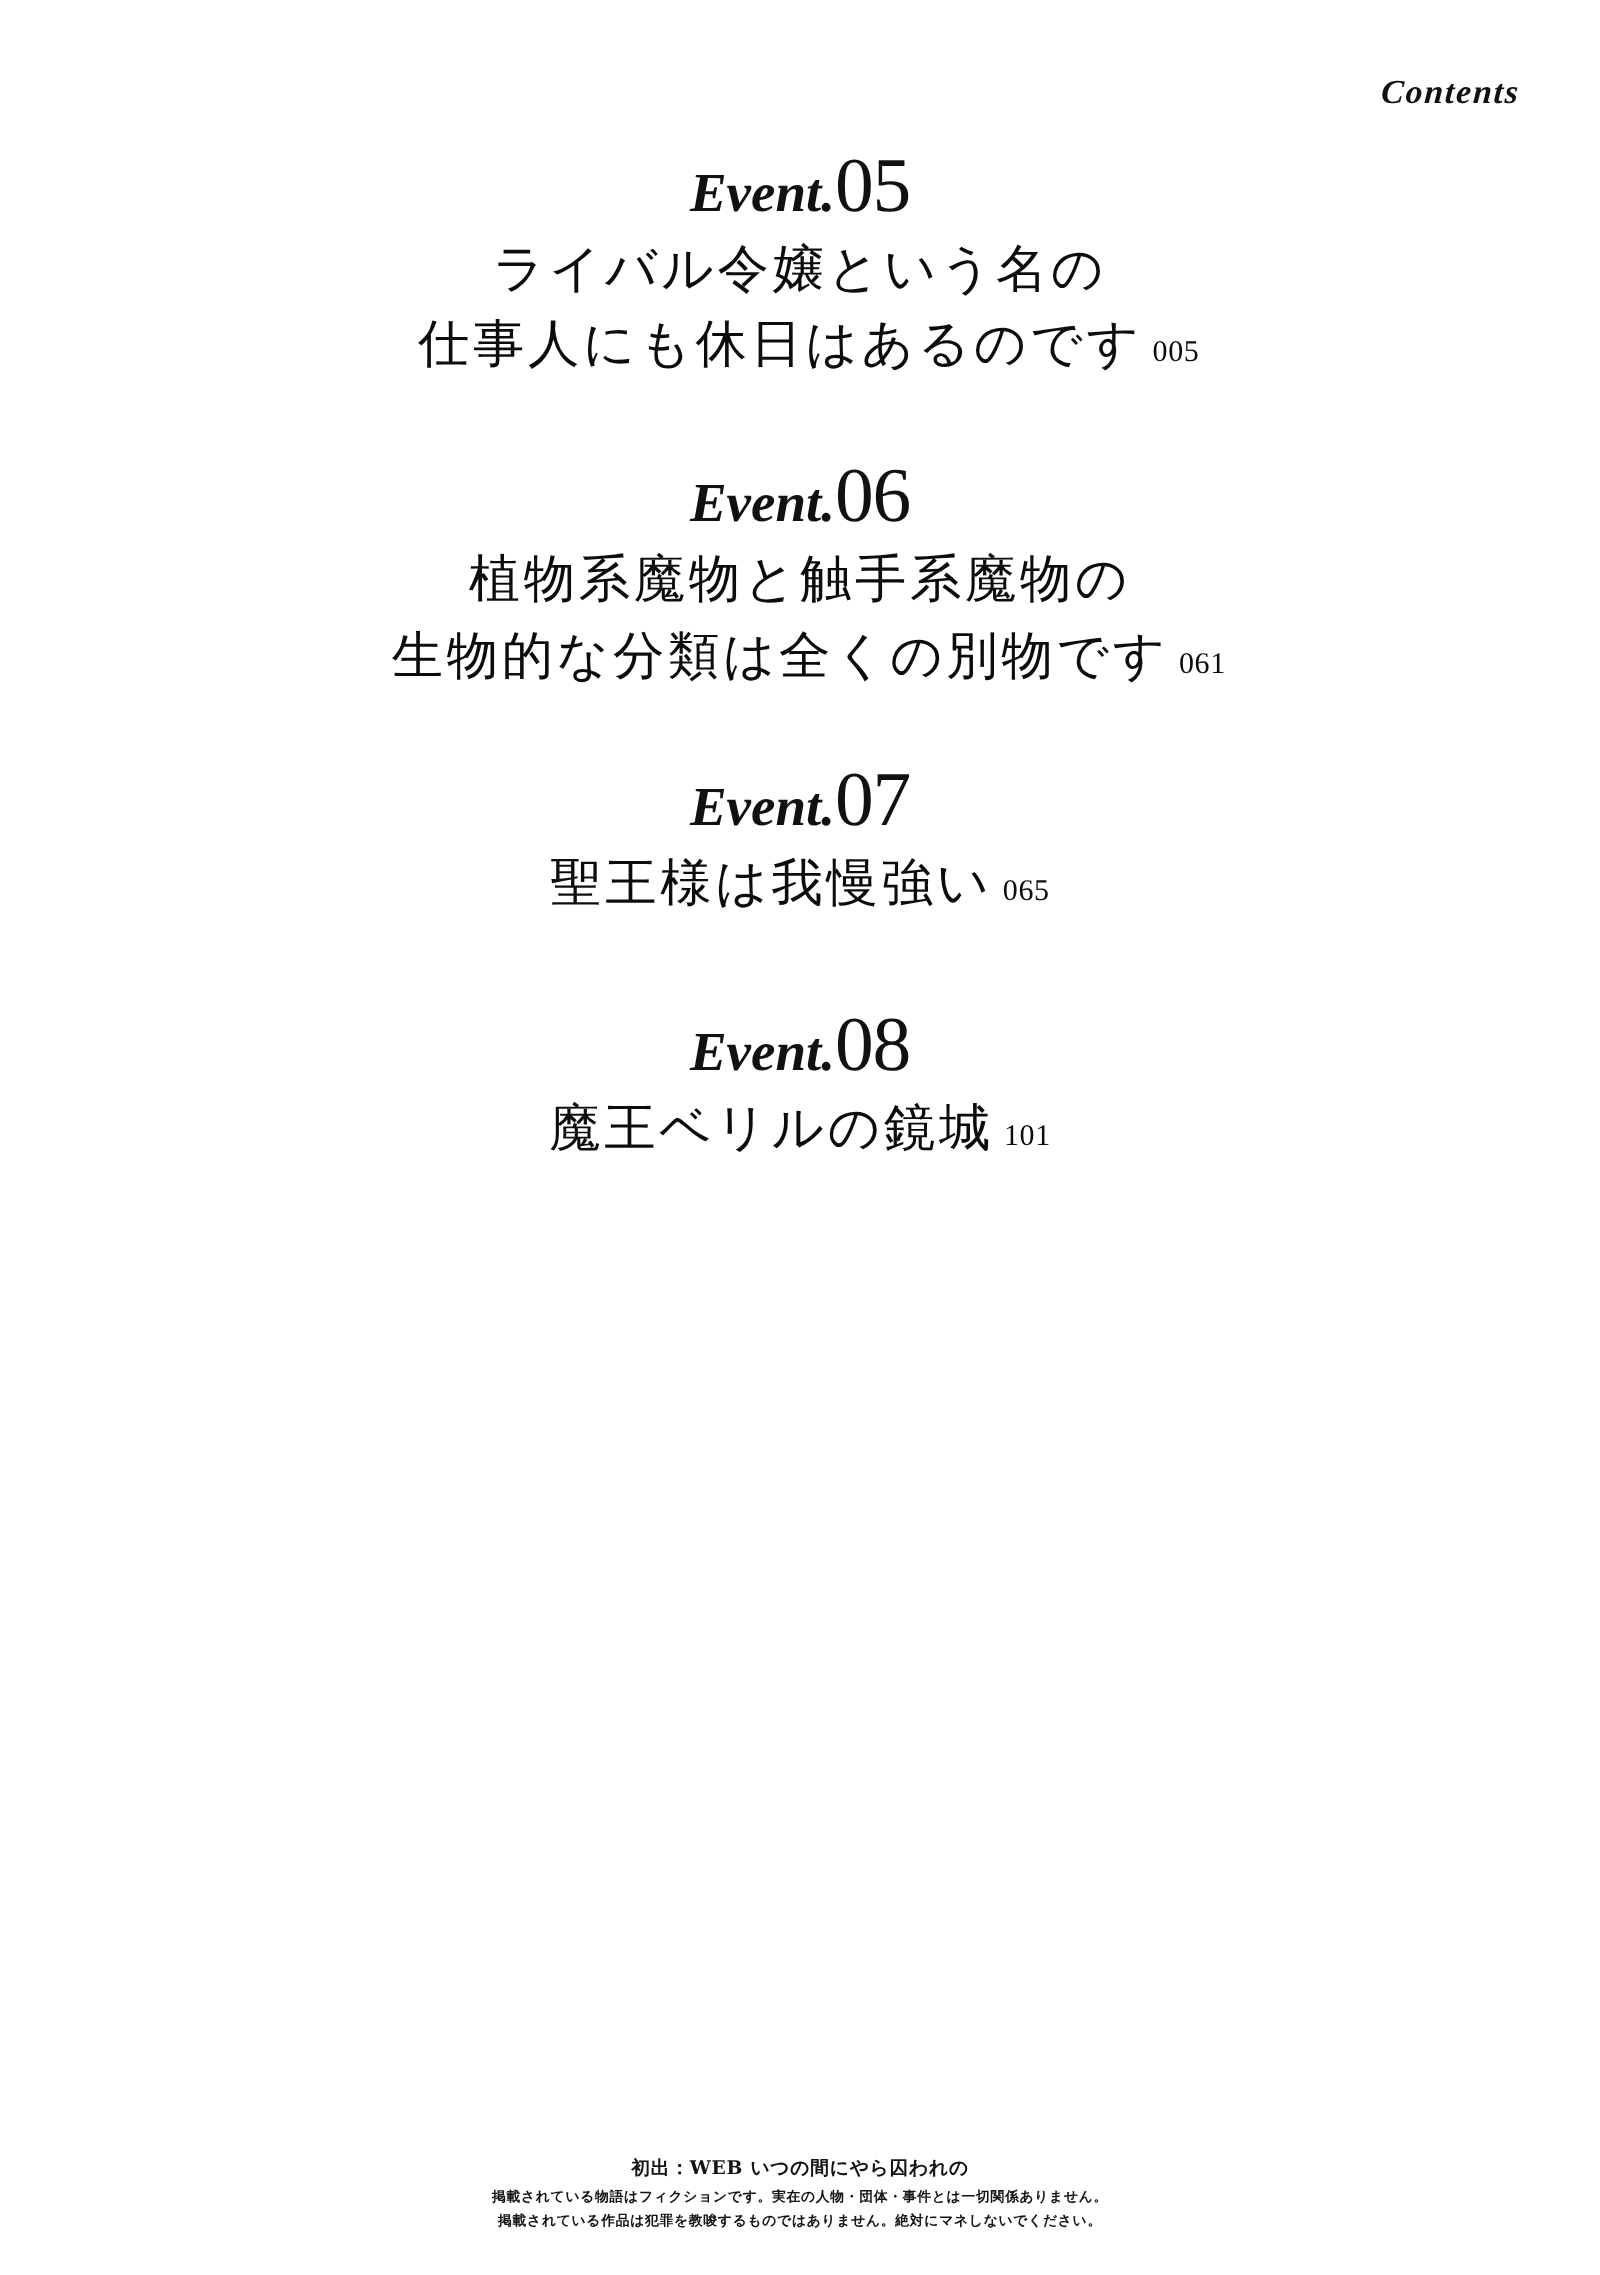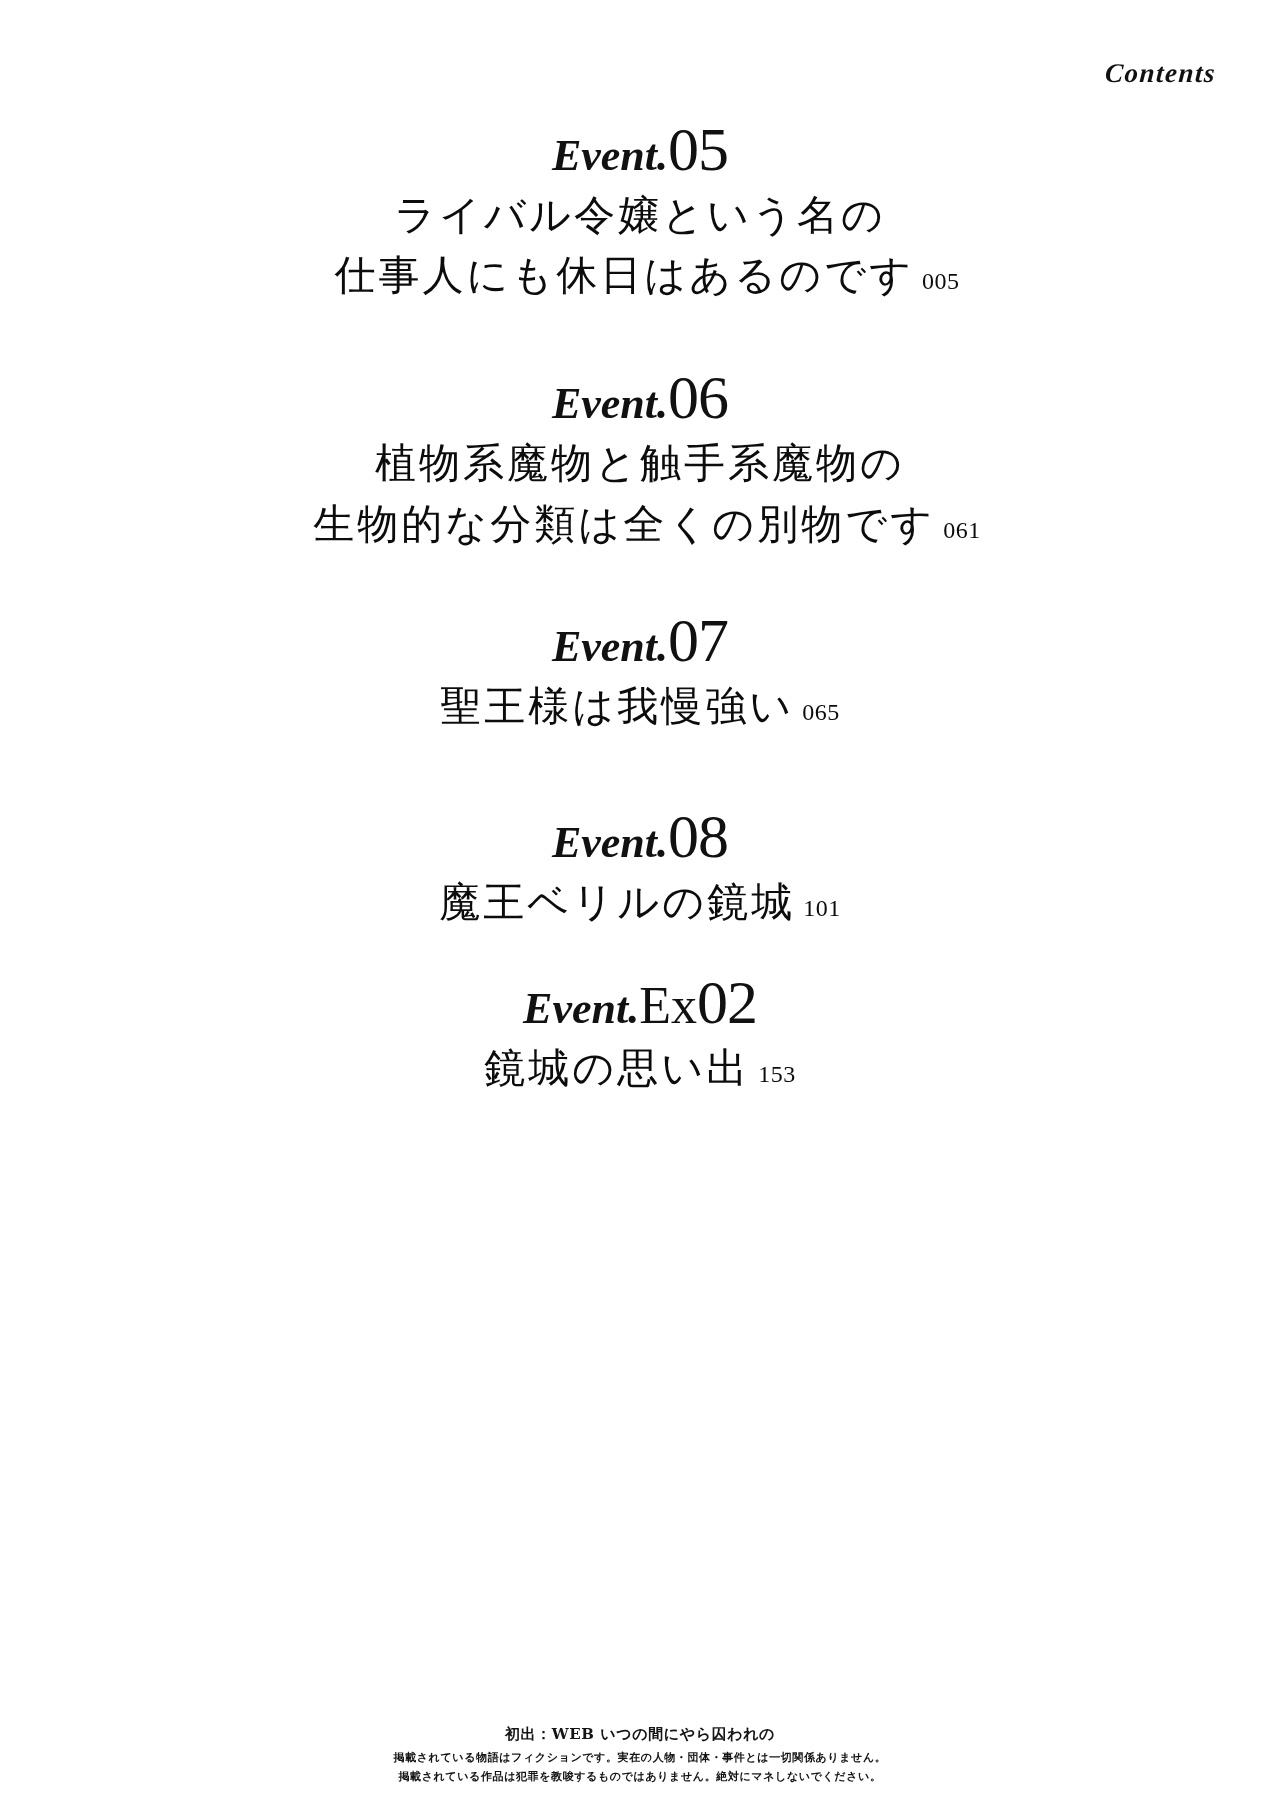--- a/index.html
+++ b/index.html
@@ -91,21 +91,21 @@
     font-size: 24px;
     letter-spacing: 0.5px;
     vertical-align: baseline;
     margin-left: 8px;
   }
 
   
   .entry.e05 { margin-top: 0px; margin-bottom: 62px; }
   .entry.e06 { margin-bottom: 56px; }
   .entry.e07 { margin-bottom: 70px; }
-  .entry.e08 { margin-bottom: 40px; }
+  .entry.e08 { margin-bottom: 70px; }
   .entry.e09 { margin-bottom: 62px; }
   .entry.ex02 { margin-bottom: 0px; }
 
   
   .footer {
     position: absolute;
     bottom: 34px;
     left: 0;
     width: 1280px;
     text-align: center;
@@ -163,28 +163,20 @@
     <div class="entry e08">
       <div class="event-no">
         <span class="word">Event.</span><span class="num">08</span>
       </div>
       <div class="title-line">
         <span>魔王ベリルの鏡城</span><span class="page-no">101</span>
       </div>
     </div>
 
 
-    <div class="entry ex02">
-      <div class="event-no">
-        <span class="word">Event.</span><span class="ex">Ex</span><span class="num">02</span>
-      </div>
-      <div class="title-line">
-        <span>鏡城の思い出</span><span class="page-no">153</span>
-      </div>
-    </div>
 
   </div>
 
   <div class="footer">
     <div class="f-line">初出：WEB いつの間にやら囚われの</div>
     <div class="f-line small">掲載されている物語はフィクションです。実在の人物・団体・事件とは一切関係ありません。</div>
     <div class="f-line small">掲載されている作品は犯罪を教唆するものではありません。絶対にマネしないでください。</div>
   </div>
 
 </div>

